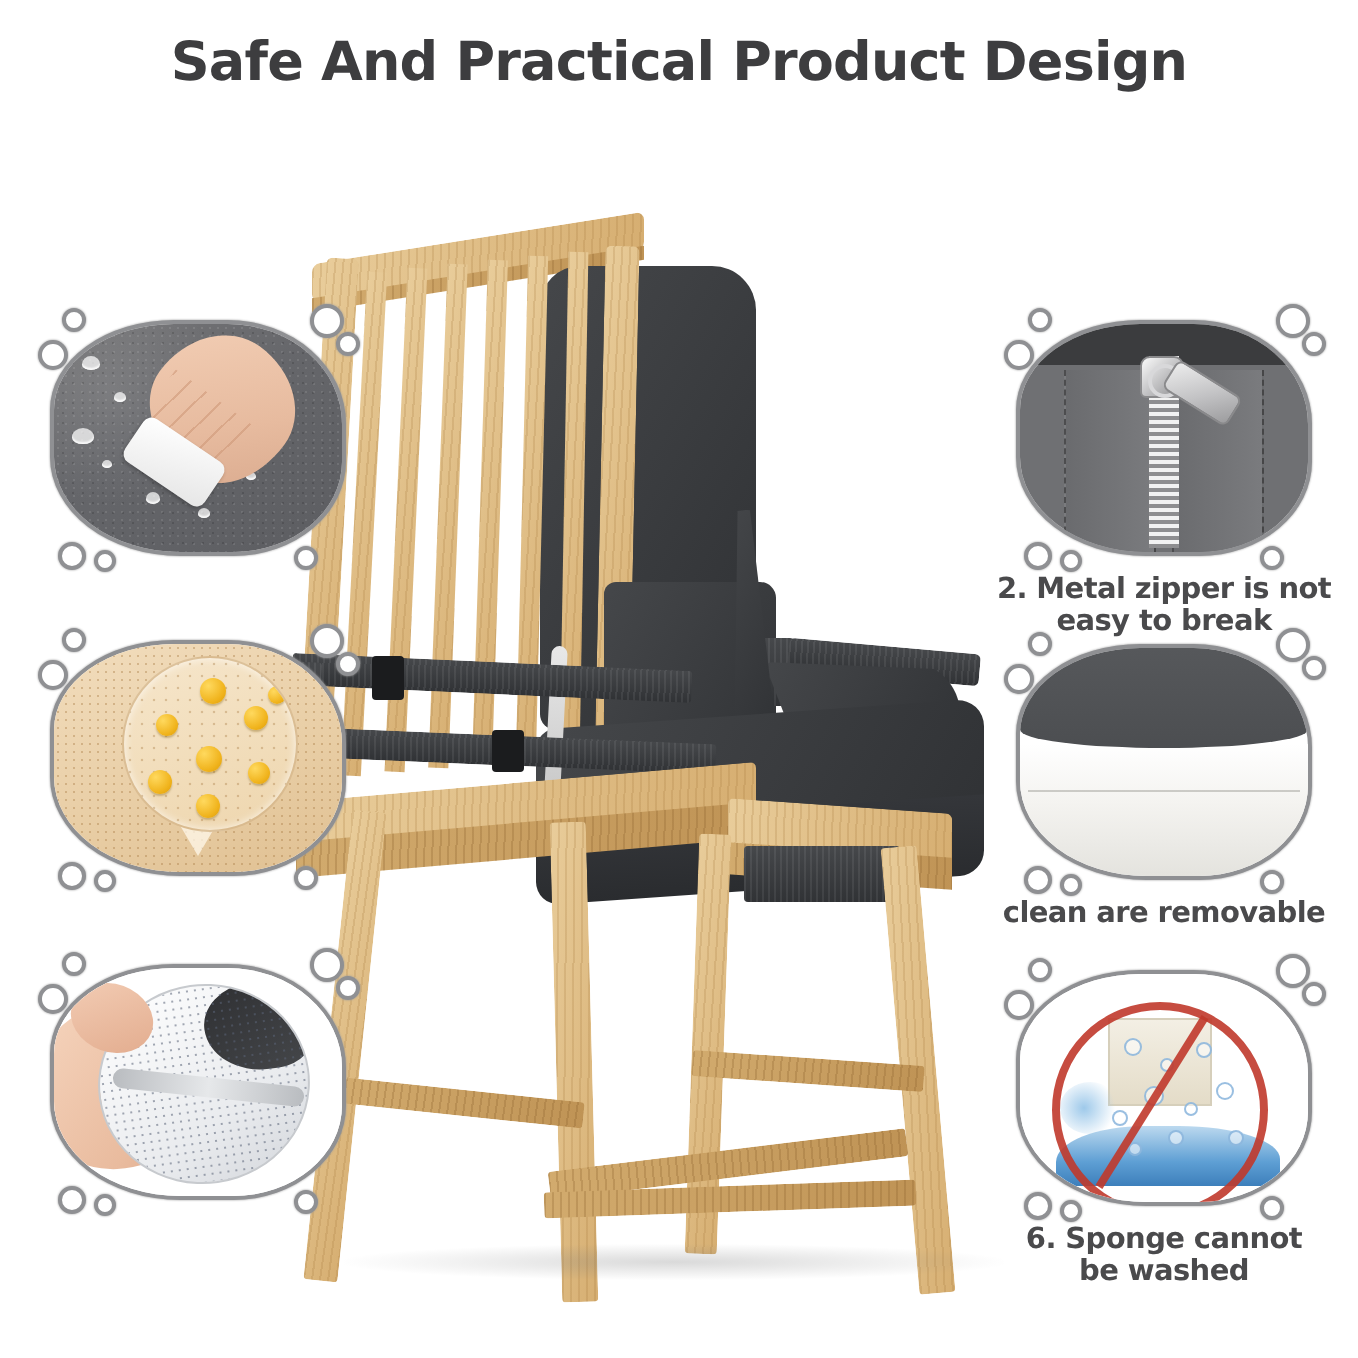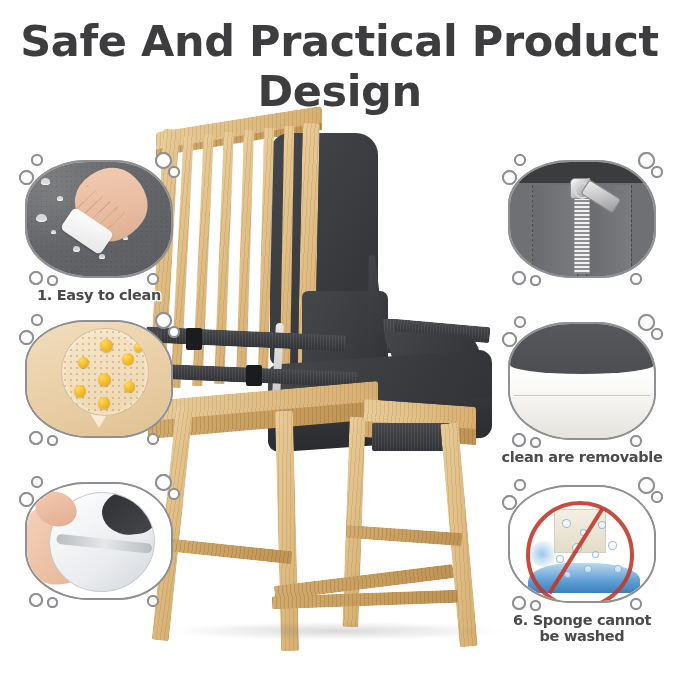--- a/index.html
+++ b/index.html
@@ -16,21 +16,21 @@
     -webkit-font-smoothing: antialiased;
   }
 
   
   #page-title {
     position: absolute;
     top: 16px;
     left: 0;
     width: 679px;
     text-align: center;
-    font-size: 43px;
+    font-size: 27px;
     font-weight: bold;
     letter-spacing: -0.4px;
     color: #3d3d3f;
     font-family: "DejaVu Sans", sans-serif;
   }
 
   
   .callout {
     position: absolute;
     width: 170px;
@@ -479,23 +479,20 @@
       </div>
     </div>
     <div class="bub b1"></div>
       <div class="bub b2"></div>
       <div class="bub b3"></div>
     <div class="bub b4"></div>
       <div class="bub b5"></div>
       <div class="bub b6"></div>
       <div class="bub b7"></div>
   </div>
-  <div class="caption">
-    <div>1. Easy to clean</div>
-  </div>
 </div>
 
 <div class="callout" style="left:14px; top:320px;">
   <div class="callout-frame">
     <div class="blob">
       <div class="blob-inner">
         <div class="p3-bg"></div>
         <div class="p3-tex"></div>
         <div class="p3-cone"></div>
         <div class="p3-lens">
@@ -559,20 +556,24 @@
         <div class="zip-pulltab"></div>
       </div>
     </div>
     <div class="bub b1"></div>
       <div class="bub b2"></div>
       <div class="bub b3"></div>
     <div class="bub b4"></div>
       <div class="bub b5"></div>
       <div class="bub b6"></div>
       <div class="bub b7"></div>
+  </div>
+  <div class="caption">
+    <div>2. Metal zipper is not</div>
+    <div>easy to break</div>
   </div>
 </div>
 
 <div class="callout" style="left:497px; top:322px;">
   <div class="callout-frame">
     <div class="blob">
       <div class="blob-inner">
         <div class="p4-bot"></div>
         <div class="p4-top"></div>
         <div class="p4-seam"></div>

